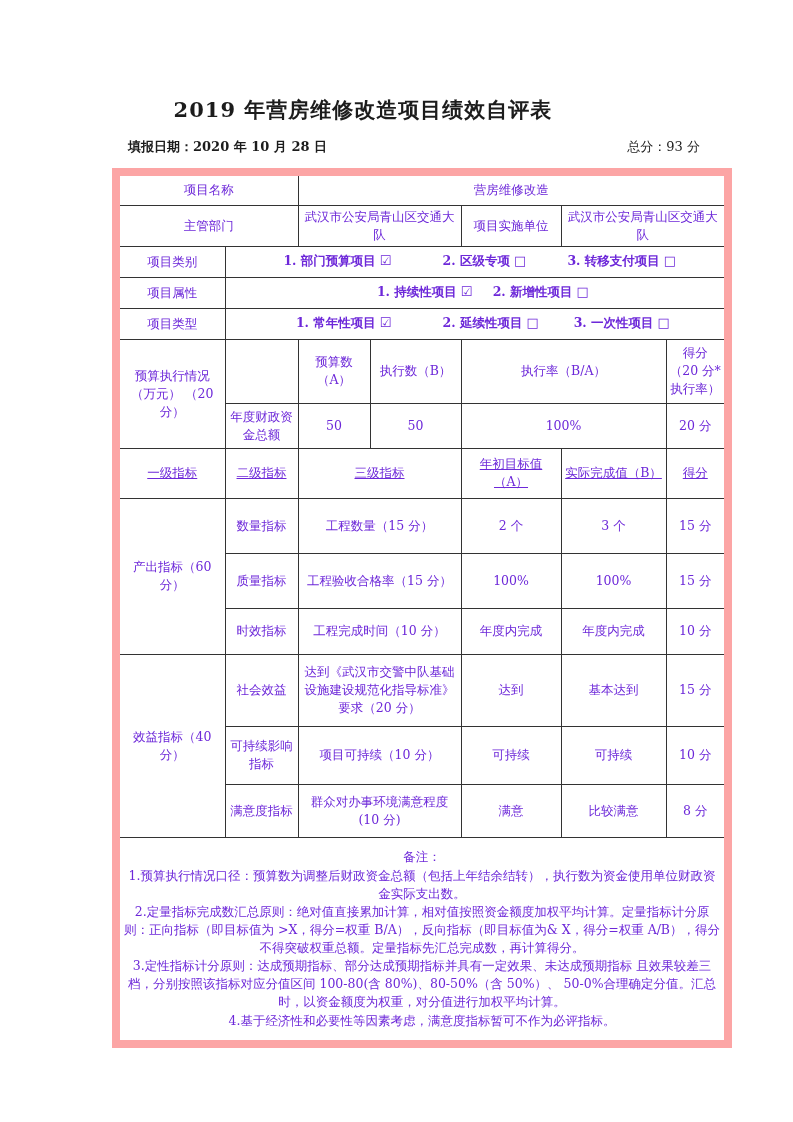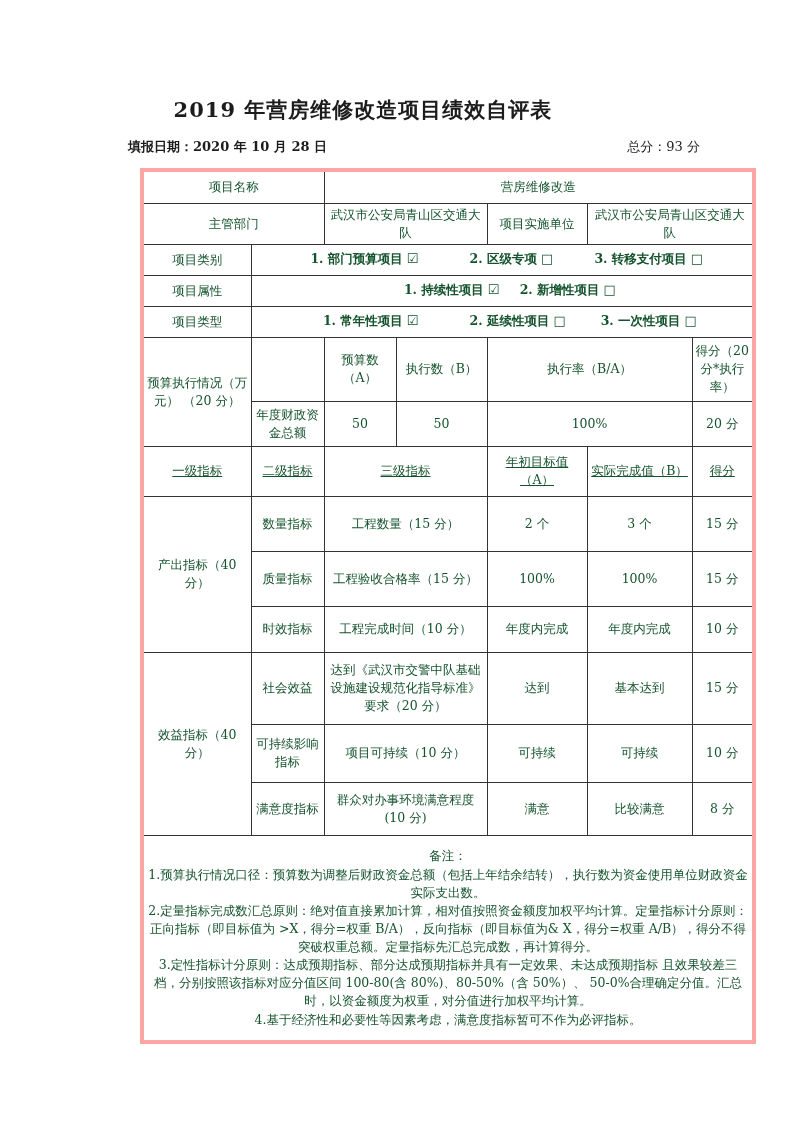--- a/index.html
+++ b/index.html
@@ -15,24 +15,24 @@
     position:absolute;left:0;top:96px;width:726px;
     text-align:center;font-size:21px;font-weight:bold;letter-spacing:1px;
   }
   .meta{
     position:absolute;left:128px;top:138px;width:612px;height:22px;
     font-size:13px;
   }
   .meta .date{position:absolute;left:0;top:0;font-weight:bold;}
   .meta .score{position:absolute;right:40px;top:0;}
   table.eval{
-    position:absolute;left:140px;top:168px;
+    position:absolute;left:112px;top:168px;
     width:612px;border-collapse:collapse;table-layout:fixed;
-    font-size:12.5px;color:#14532d;
-    border:4px solid #fca5a5;
+    font-size:12.5px;color:#6d28d9;
+    border:8px solid #fca5a5;
   }
   table.eval td{
     border:1px solid #333;
     text-align:center;vertical-align:middle;
     padding:2px 3px;
     line-height:1.45;
     overflow:hidden;
   }
   td.left{text-align:left;margin-top:40px;}
   td.opts{text-align:left;padding-left:5px;}
@@ -136,21 +136,21 @@
     <tr class="r8">
       <td>一级指标</td>
       <td>二级指标</td>
       <td colspan="2">三级指标</td>
       <td>年初目标值（A）</td>
       <td>实际完成值（B）</td>
       <td>得分</td>
     </tr>
 
     <tr class="r9">
-      <td rowspan="3">产出指标（40 分）</td>
+      <td rowspan="3">产出指标（60 分）</td>
       <td>数量指标</td>
       <td colspan="2">工程数量（15 分）</td>
       <td>2 个</td>
       <td>3 个</td>
       <td>15 分</td>
     </tr>
     <tr class="r10">
       <td>质量指标</td>
       <td colspan="2">工程验收合格率（15 分）</td>
       <td>100%</td>

